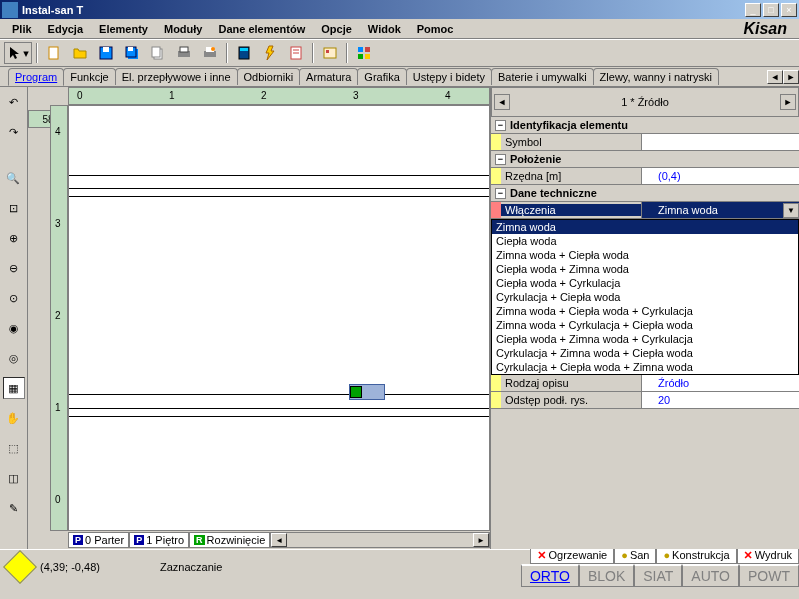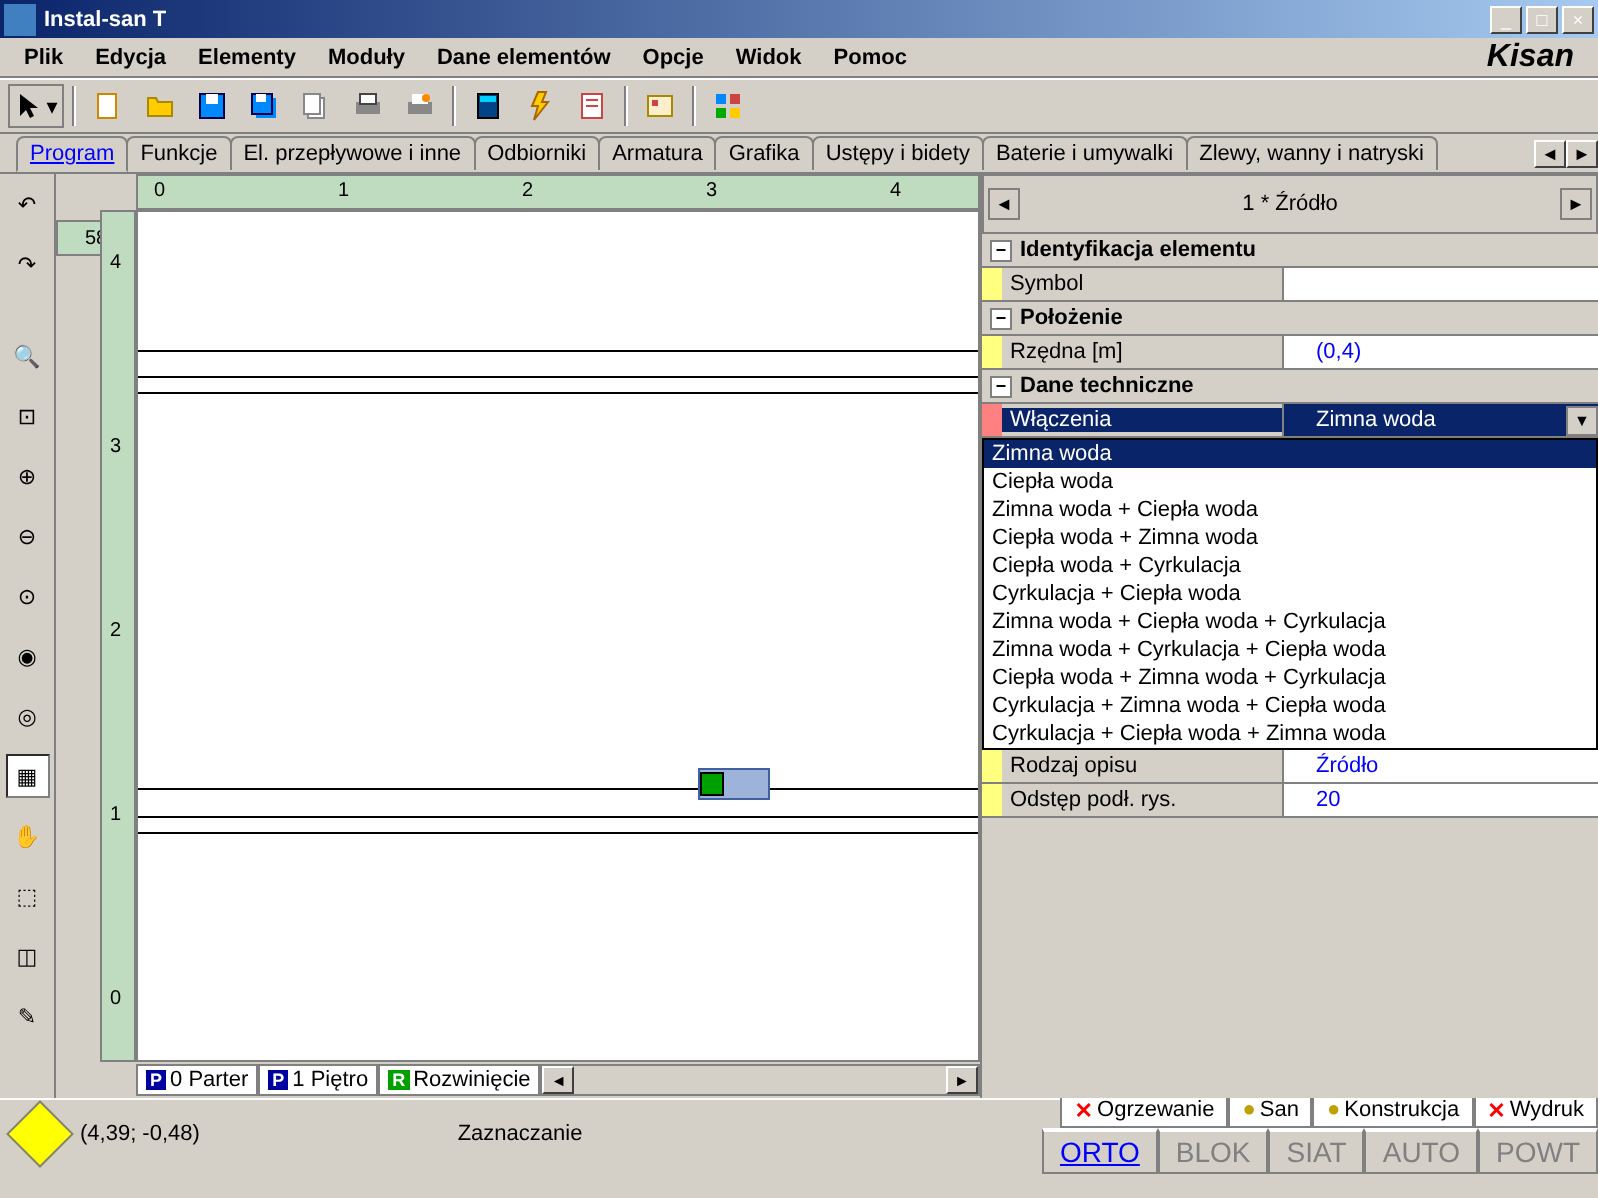--- a/index.html
+++ b/index.html
@@ -50,21 +50,21 @@
 .prop-label { flex: 0 0 140px; padding-left: 4px; background: #d4d0c8; }
 .prop-value { flex: 1; padding-left: 16px; background: white; border-left: 1px solid #808080; height: 100%; display: flex; align-items: center; color: #0000ff; }
 .prop-value.sel { background: #0a246a; color: white; }
 .dropdown-arrow { margin-left: auto; width: 16px; height: 15px; background: #d4d0c8; border: 1px solid #808080; display: flex; align-items: center; justify-content: center; font-size: 8px; color: black; }
 .dropdown-list { background: white; border: 1px solid black; }
 .dd-item { padding: 1px 4px; cursor: default; }
 .dd-item.hl { background: #0a246a; color: white; }
 .statusbar { height: 34px; background: #d4d0c8; border-top: 1px solid #fff; display: flex; align-items: center; }
 .status-icon { width: 24px; height: 24px; background: #ffff00; border: 1px solid #808080; transform: rotate(45deg); margin: 0 8px; }
 .status-coords { width: 120px; }
-.status-center { flex: 0 0 200px; text-align: center; }
+.status-center { flex: 0 0 200px; text-align: left; }
 .status-tabs { display: flex; margin-left: auto; }
 .stab { padding: 1px 6px; border: 1px solid #808080; background: #fff; font-size: 10px; display: flex; align-items: center; gap: 2px; }
 .stab-x { color: red; font-weight: bold; }
 .stab-b { color: #c0a000; }
 .status-modes { display: flex; }
 .mode-btn { padding: 2px 8px; border: 1px solid #808080; border-top: 2px solid #fff; font-size: 14px; color: #808080; }
 .mode-btn.active { color: #0000ff; text-decoration: underline; }
 .ic { width: 16px; height: 16px; display: inline-block; }
 </style>
 </head>

